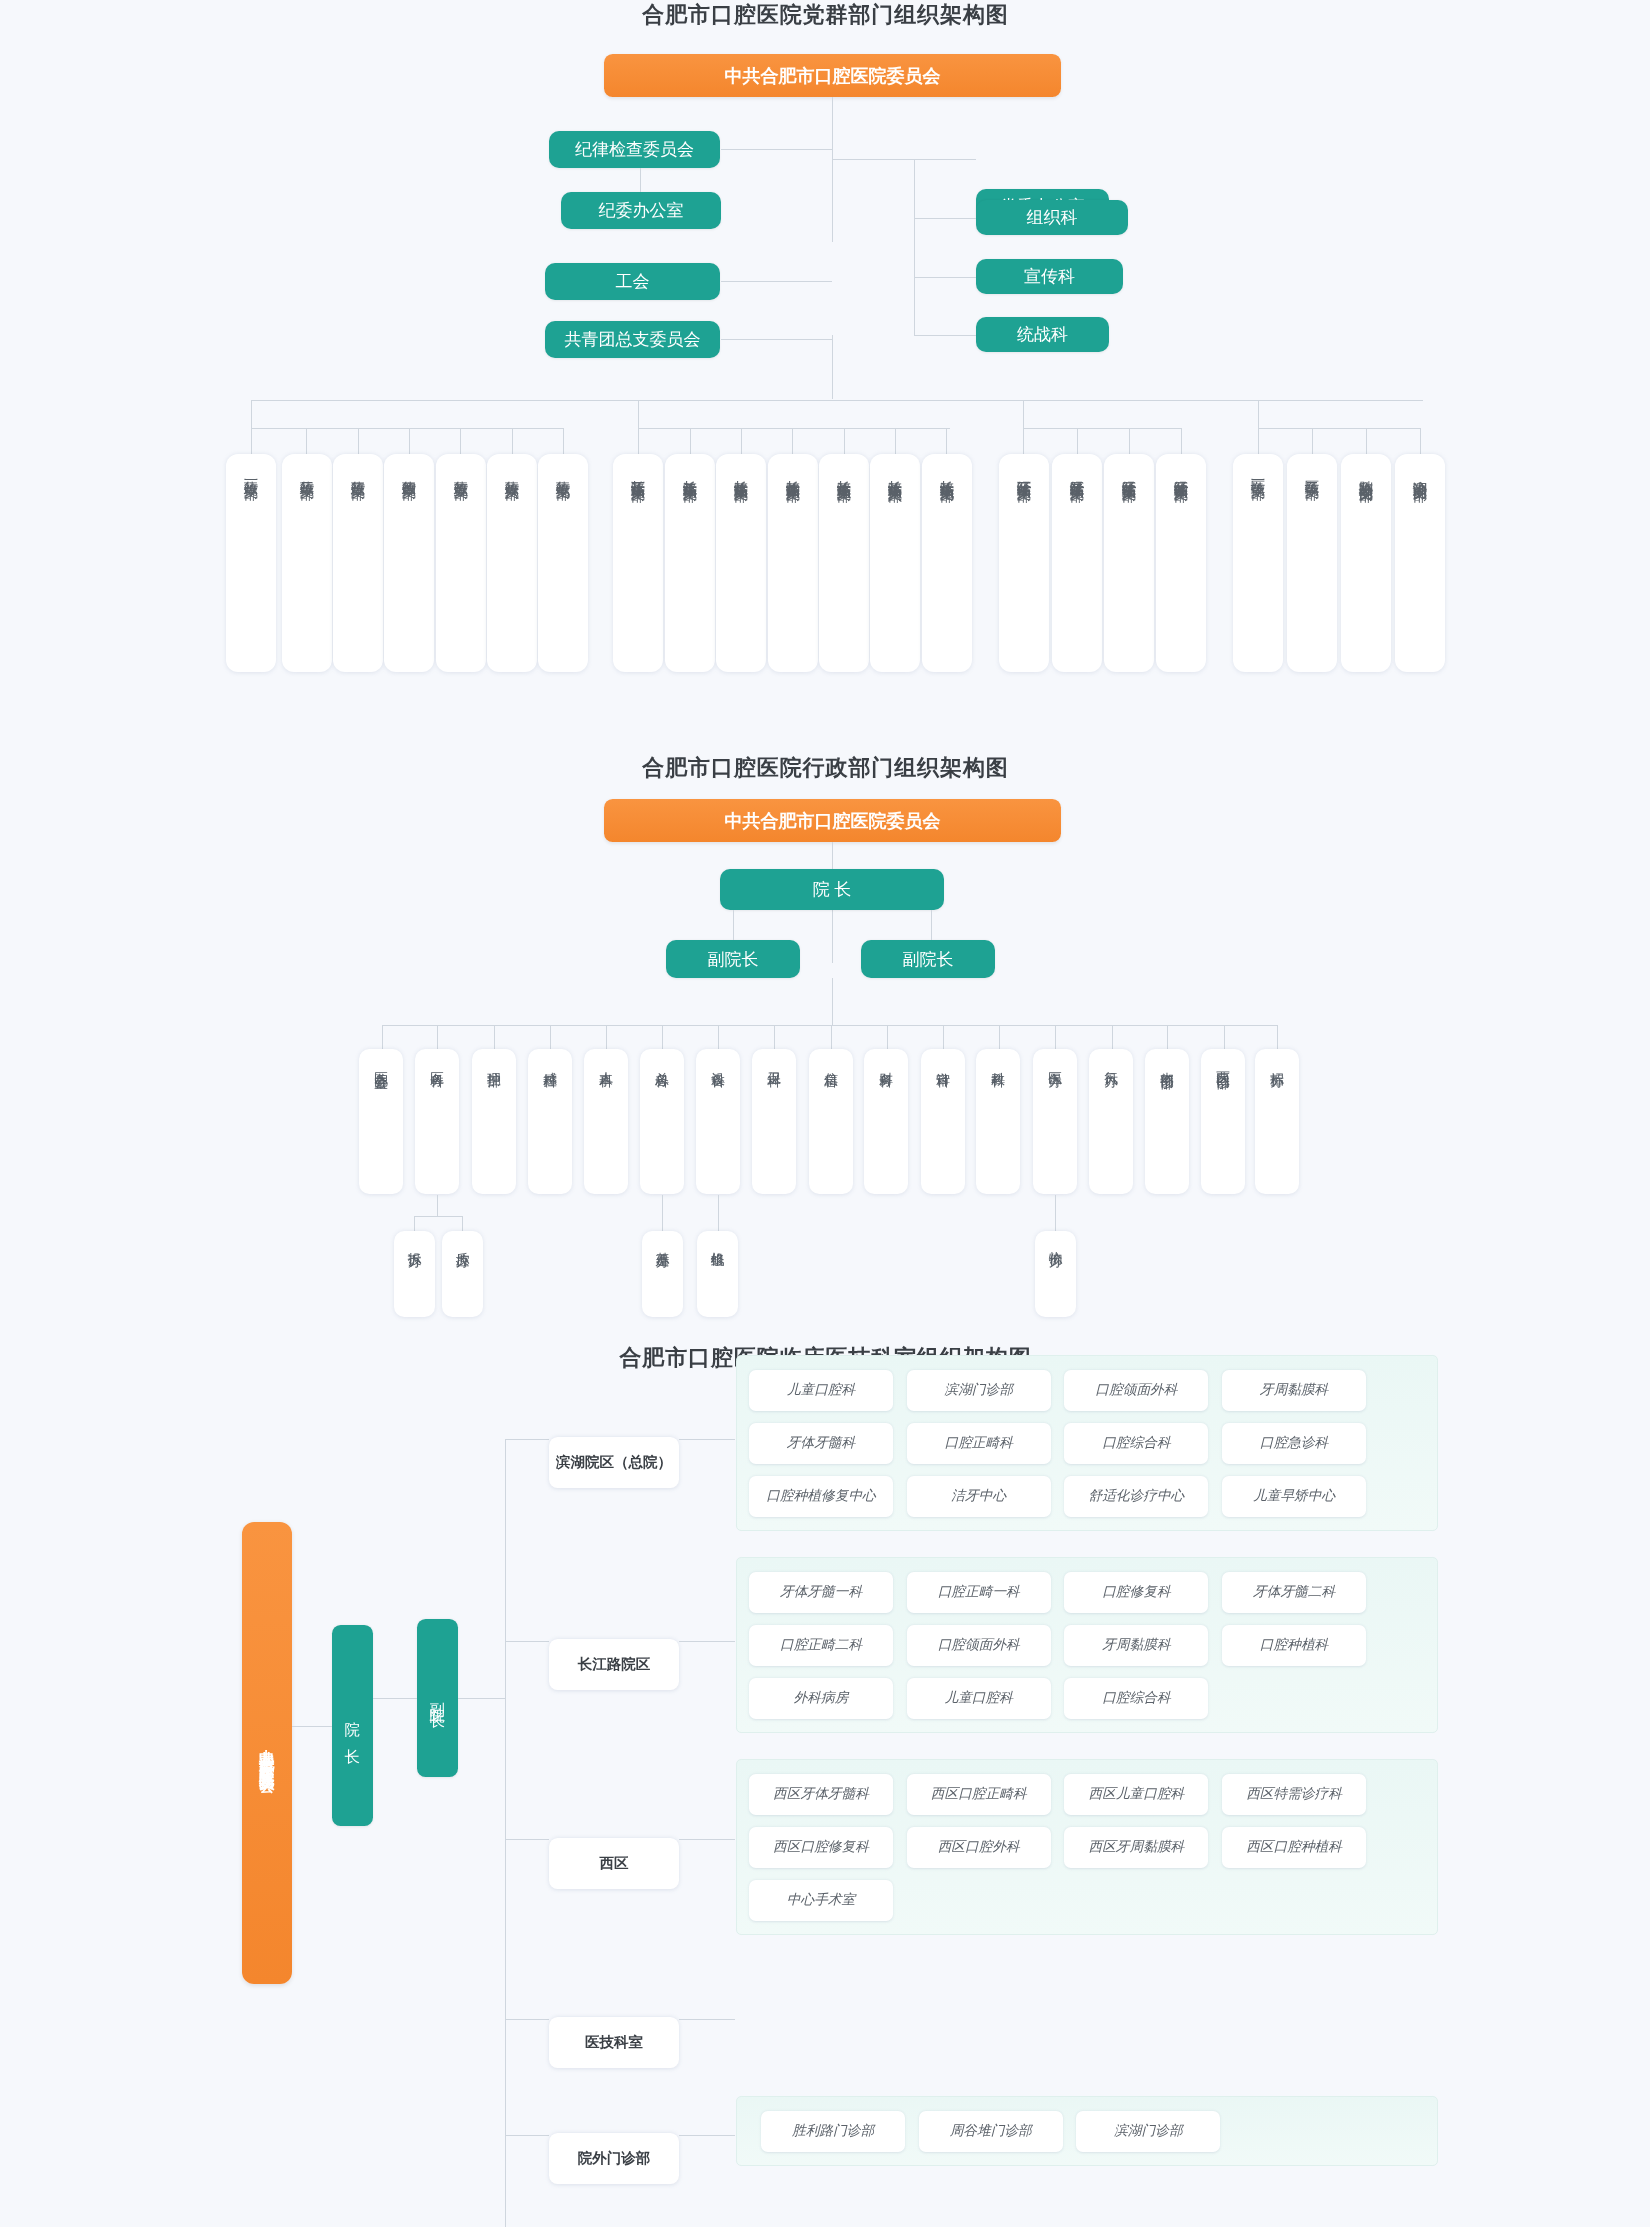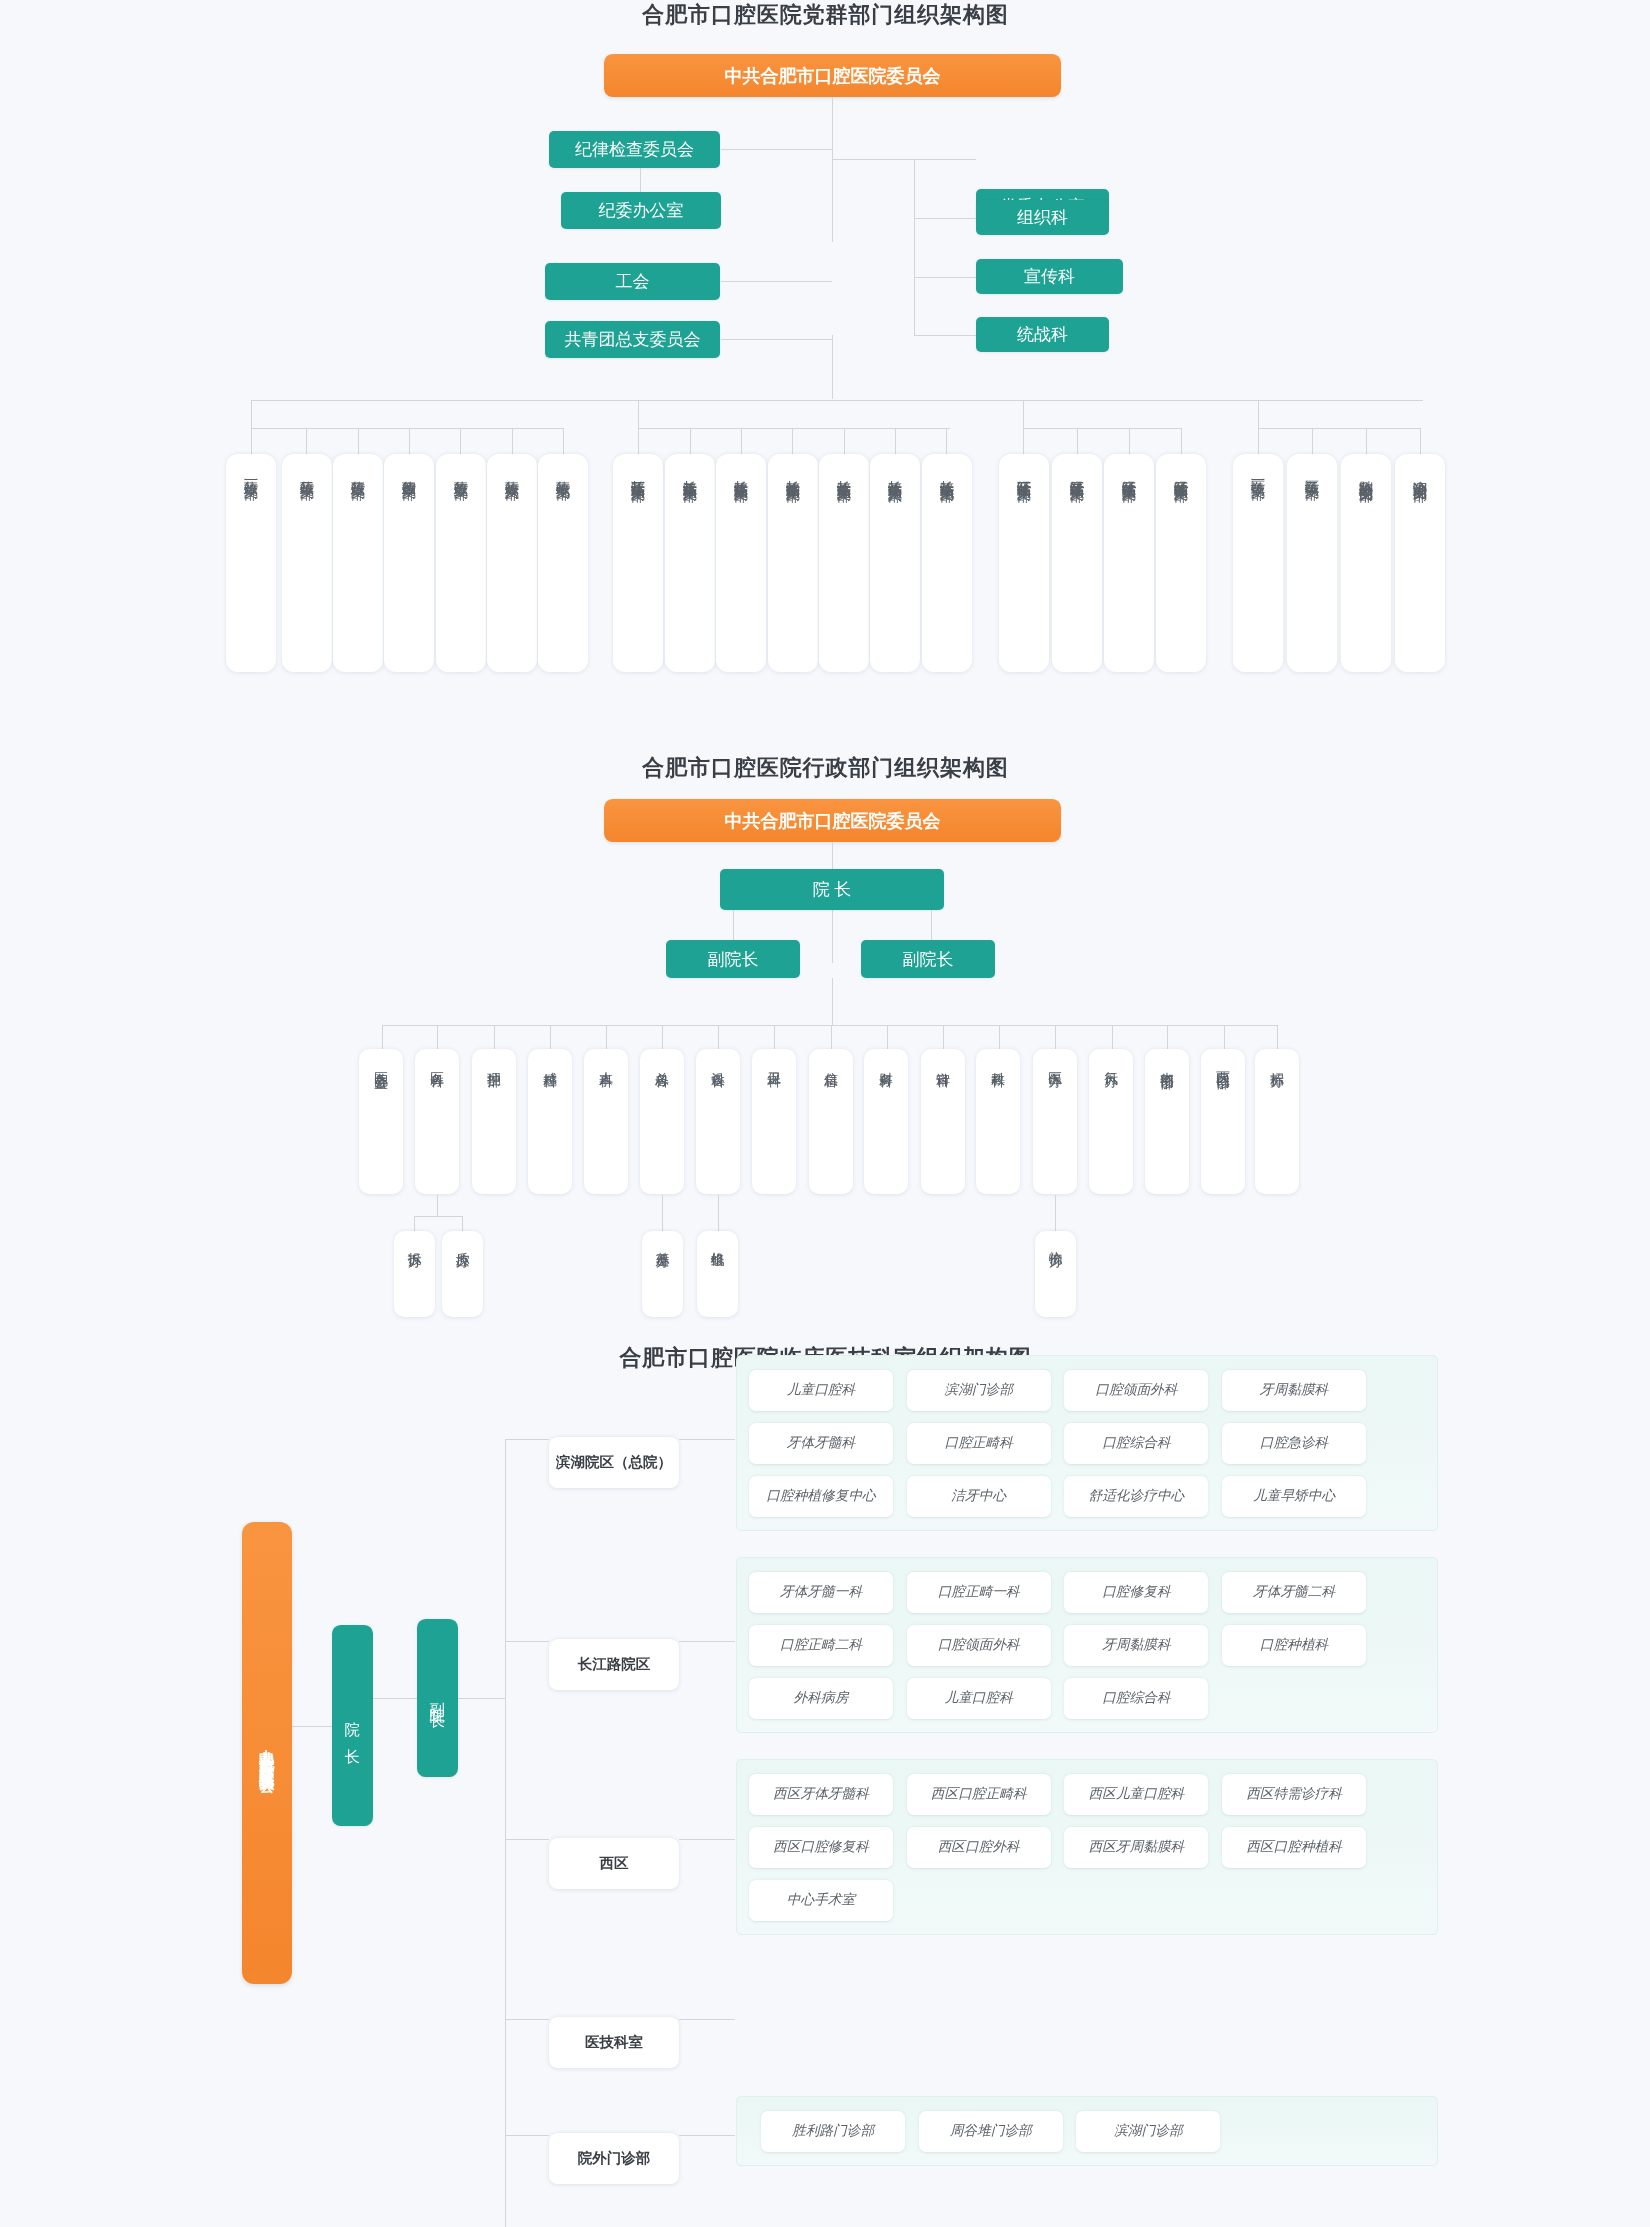--- a/index.html
+++ b/index.html
@@ -27,21 +27,21 @@
     font-weight:bold;
     font-size:18px;
     border-radius:8.6px;
     display:flex;align-items:center;justify-content:center;
     box-shadow:0 1.7px 3.4px rgba(0,0,0,.08);
   }
   .teal-box{
     background:#1ea293;
     color:#fff;
     font-size:17px;
-    border-radius:5px;
+    border-radius:10px;
     display:flex;align-items:center;justify-content:center;
     box-shadow:0 0.9px 2.6px rgba(0,0,0,.07);
   }
   .vert{
     writing-mode:vertical-rl;
     text-orientation:upright;
     letter-spacing:1.7px;
     font-size:16.3px;
     line-height:1.25;
   }
@@ -161,21 +161,21 @@
     <div class="teal-box" style="position:absolute;left:561px;top:192px;width:160px;height:37px;">纪委办公室</div>
     <div class="teal-box" style="position:absolute;left:545px;top:263px;width:175px;height:37px;">工会</div>
     <div class="teal-box" style="position:absolute;left:545px;top:321px;width:175px;height:37px;">共青团总支委员会</div>
 
     <div class="line hline" style="left:721px;top:149px;width:111px;"></div>
     <div class="line vline" style="left:640px;top:168px;height:24px;"></div>
     <div class="line hline" style="left:721px;top:281px;width:111px;"></div>
     <div class="line hline" style="left:721px;top:339px;width:111px;"></div>
 
     <div class="teal-box" style="position:absolute;left:976px;top:141px;width:133px;height:35px;margin-top:48px;">党委办公室</div>
-    <div class="teal-box" style="position:absolute;left:976px;top:200px;width:133px;height:35px;">组织科</div>
+    <div class="teal-box" style="position:absolute;left:976px;top:200px;width:152px;height:35px;">组织科</div>
     <div class="teal-box" style="position:absolute;left:976px;top:259px;width:147px;height:35px;">宣传科</div>
     <div class="teal-box" style="position:absolute;left:976px;top:317px;width:133px;height:35px;">统战科</div>
 
     <div class="line hline" style="left:832px;top:159px;width:144px;"></div>
     <div class="line vline" style="left:914px;top:159px;height:176px;"></div>
     <div class="line hline" style="left:914px;top:218px;width:62px;"></div>
     <div class="line hline" style="left:914px;top:277px;width:62px;"></div>
     <div class="line hline" style="left:914px;top:335px;width:62px;"></div>
 
     <div class="line vline" style="left:832px;top:335px;height:64px;"></div>

